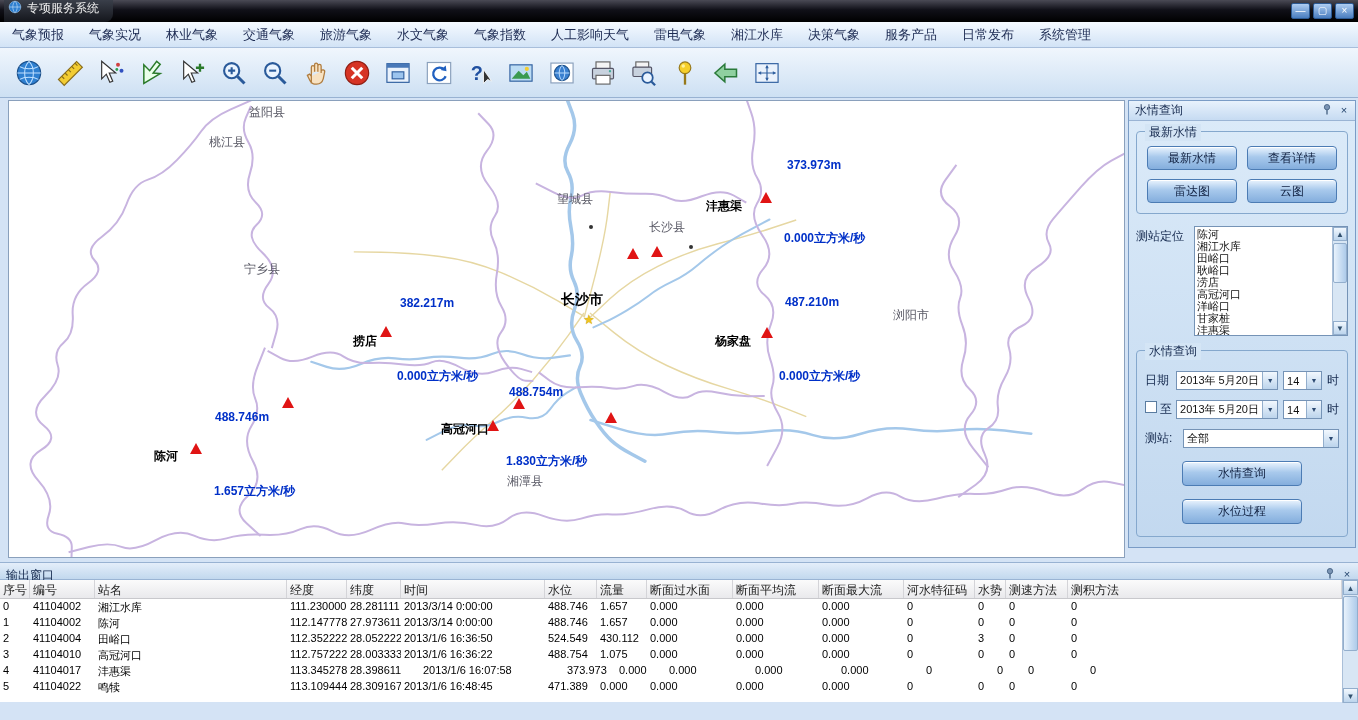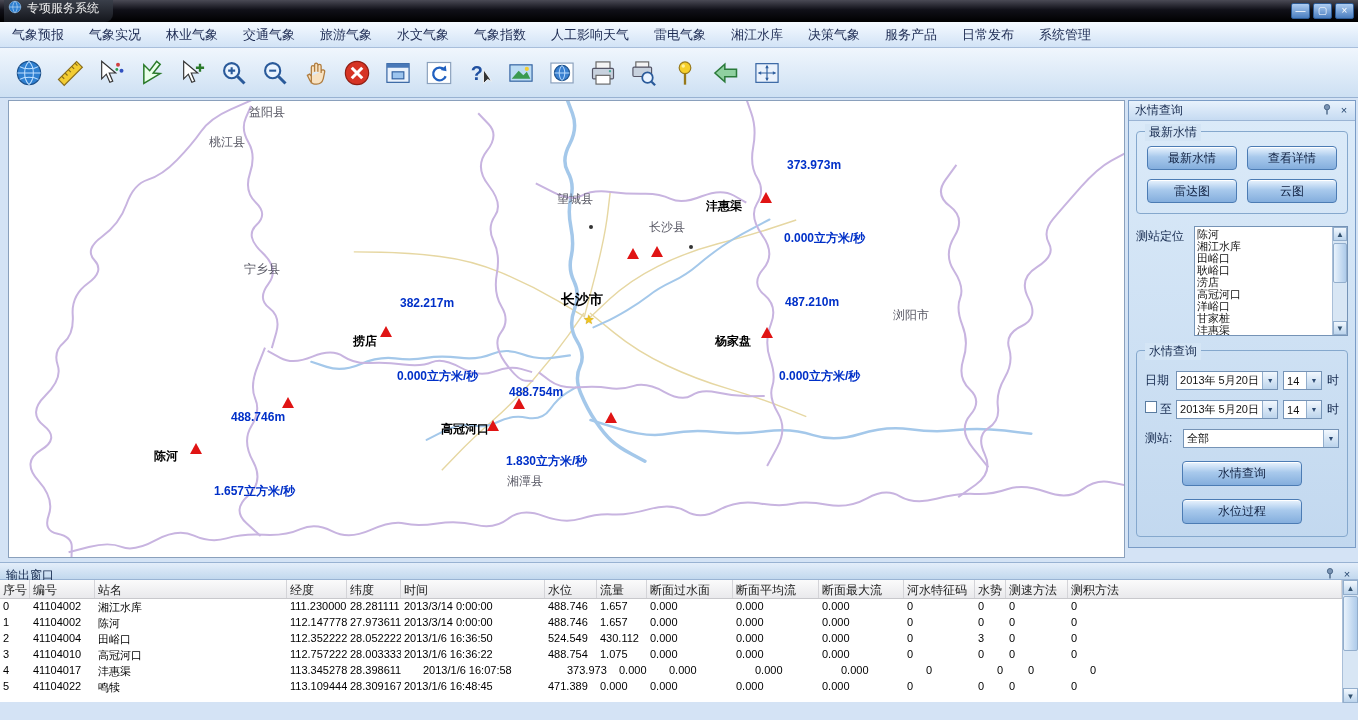--- a/index.html
+++ b/index.html
@@ -300,21 +300,21 @@
         <span class="tri-marker" style="left: 642px; top: 145px;"></span>
         <span class="tri-marker" style="left: 752px; top: 226px;"></span>
         <span class="tri-marker" style="left: 751px; top: 91px;"></span>
         <span class="map-annotation" style="left: 778px; top: 57px;">373.973m</span>
         <span class="map-annotation" style="left: 775px; top: 129px;">0.000立方米/秒</span>
         <span class="map-annotation" style="left: 391px; top: 195px;">382.217m</span>
         <span class="map-annotation" style="left: 776px; top: 194px;">487.210m</span>
         <span class="map-annotation" style="left: 770px; top: 267px;">0.000立方米/秒</span>
         <span class="map-annotation" style="left: 388px; top: 267px;">0.000立方米/秒</span>
         <span class="map-annotation" style="left: 500px; top: 284px;">488.754m</span>
-        <span class="map-annotation" style="left: 222px; top: 309px;">488.746m</span>
+        <span class="map-annotation" style="left: 206px; top: 309px;">488.746m</span>
         <span class="map-annotation" style="left: 497px; top: 352px;">1.830立方米/秒</span>
         <span class="map-annotation" style="left: 205px; top: 382px;">1.657立方米/秒</span>
       </div>
 
     <div class="right-panel">
       <div class="panel-title">
         <span>水情查询</span>
         <span class="sp"></span>
         <span class="mini-ico">
           <svg width="10" height="11" viewBox="0 0 12 14">

